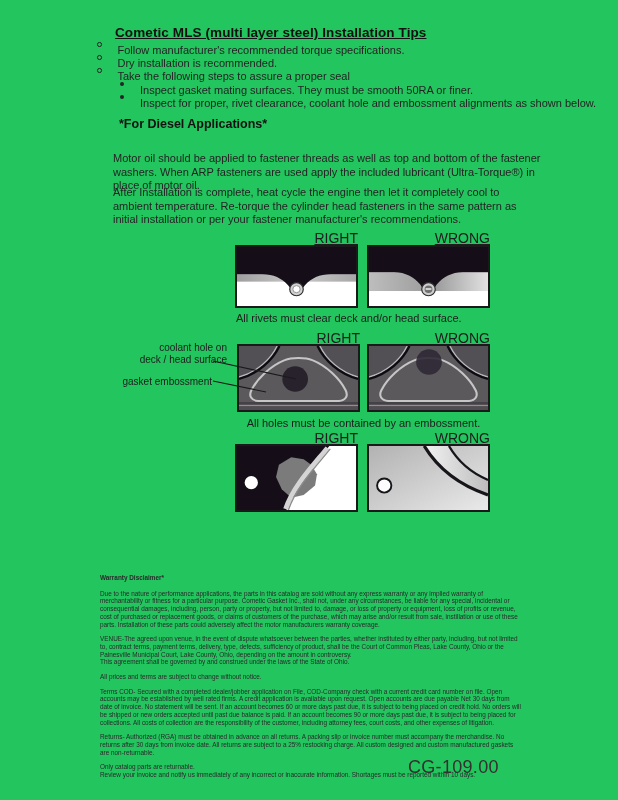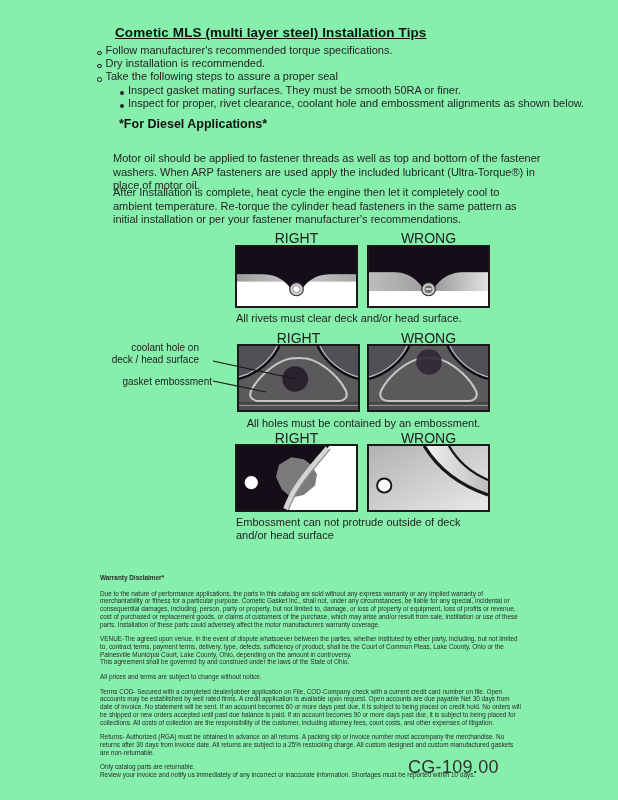--- a/index.html
+++ b/index.html
@@ -1,56 +1,56 @@
 <!DOCTYPE html>
 <html><head>
 <meta charset="utf-8">
 <style>
   * { margin: 0; padding: 0; box-sizing: border-box; }
   html,body { background:#ffffff; }
   body { font-family: "Liberation Sans", sans-serif; color:#242424; }
-  .page { position:relative; width:618px; height:800px; background:#86efac; overflow:hidden; }
+  .page { position:relative; width:618px; height:800px; background:#22c55e; overflow:hidden; }
 
   .title { position:absolute; left:115px; top:25px; font-size:13.5px; font-weight:bold;
            text-decoration:underline; color:#111; letter-spacing:.1px; }
 
   .tips { position:absolute; left:97px; top:44px; font-size:11px; line-height:13.2px; }
-  .tip-row { display:flex; align-items:flex-end; }
+  .tip-row { display:flex; align-items:flex-start;gap:12px; }
   .tip-row.sub { padding-left:23px; }
   .marker { flex:0 0 auto; display:inline-block; margin-right:4px; position:relative; top:-2px; }
   .marker.open { width:4.5px; height:4.5px; border:1px solid #242424; border-radius:50%; }
   .marker.dot  { width:4px; height:4px; background:#242424; border-radius:50%; }
 
   .diesel-heading { position:absolute; left:119px; top:117px; font-size:12.5px; font-weight:bold; color:#111; }
   .para { position:absolute; left:113px; width:428px; font-size:11px; line-height:13.6px;margin-top:16px; }
   .p1 { top:136px; }
   .p2 { top:170px; }
   .p-note { top:206px; }
 
-  .rw-header { position:absolute; width:123px; text-align:center; font-size:14px; color:#1d1d1d; }
+  .rw-header { position:absolute; width:123px; text-align:right; font-size:14px; color:#1d1d1d;text-decoration:underline; }
   .dbox { position:absolute; width:123px; height:63px; border:2px solid #1a1a1a; background:#fff; }
   .dbox svg { display:block; width:100%; height:100%; }
   .dbox.tall { height:68px; }
   .caption { position:absolute; font-size:11px; line-height:12.8px; color:#1d1d1d; }
 
   
   .r1-h-right { left:235px; top:230px; } .r1-h-wrong { left:367px; top:230px; }
   .r1-b-right { left:235px; top:245px; } .r1-b-wrong { left:367px; top:245px; }
   .r1-caption { left:236px; top:312px; }
 
   .r2-h-right { left:237px; top:330px; } .r2-h-wrong { left:367px; top:330px; }
   .r2-b-right { left:237px; top:344px; } .r2-b-wrong { left:367px; top:344px; }
   .r2-caption { left:237px; top:417px; width:253px; text-align:center; }
 
   .r3-h-right { left:235px; top:430px; } .r3-h-wrong { left:367px; top:430px; }
   .r3-b-right { left:235px; top:444px; } .r3-b-wrong { left:367px; top:444px; }
   .r3-caption { left:236px; top:516px; width:238px; }
 
   .callout { position:absolute; font-size:10px; line-height:11.5px; text-align:right; width:105px; color:#1d1d1d; }
-  .callout.coolant { left:94px; top:342px; }
+  .callout.coolant { left:122px; top:342px; }
   .callout.emboss  { left:107px; top:376px; }
   .leader-overlay { position:absolute; left:210px; top:350px; width:95px; height:50px; pointer-events:none; }
 
   .warranty { position:absolute; left:100px; top:574px; width:421px; font-size:6.4px; line-height:7.7px; color:#2a2a2a; }
   .warranty .w-heading { font-weight:bold; margin-bottom:8px; }
   .warranty p { margin-bottom:7px; white-space:pre-line; }
 
   .page-code { position:absolute; left:408px; top:757px; font-size:18px; color:#352f2e; letter-spacing:.3px; }
 </style>
 </head>
@@ -202,21 +202,20 @@
         </linearGradient>
       </defs>
       <rect x="0" y="0" width="125" height="68" fill="url(#sil1)"></rect>
       <path d="M58,0 H84 C92,14 106,28 125,36 V52 C90,40 70,20 58,0 Z" fill="url(#sil2)"></path>
       <path d="M58,0 C70,20 90,40 125,52" fill="none" stroke="#17141a" stroke-width="3.4"></path>
       <path d="M84,0 C92,14 106,28 125,36" fill="none" stroke="#17141a" stroke-width="2.4"></path>
       <circle cx="16" cy="42" r="7.5" fill="#fdfdfd" stroke="#17141a" stroke-width="2"></circle>
     </svg>
   </div>
 
-  <div class="caption r3-caption">Embossment can not protrude outside of deck and/or head surface</div>
 
   <div class="warranty">
     <div class="w-heading">Warranty Disclaimer*</div>
     <p>Due to the nature of performance applications, the parts in this catalog are sold without any express warranty or any implied warranty of merchantability or fitness for a particular purpose.  Cometic Gasket Inc., shall not, under any circumstances, be liable for any special, incidental or consequential damages, including, person, party or property, but not limited to, damage, or loss of property or equipment, loss of profits or revenue, cost of purchased or replacement goods, or claims of customers of the purchase, which may arise and/or result from sale, instillation or use of these parts.  Installation of these parts could adversely affect the motor manufacturers warranty coverage.</p>
     <p>VENUE-The agreed upon venue, in the event of dispute whatsoever between the parties, whether instituted by either party, including, but not limited to, contract terms, payment terms, delivery, type, defects, sufficiency of product, shall be the Court of Common Pleas, Lake County, Ohio or the Painesville Municipal Court, Lake County, Ohio, depending on the amount in controversy.
 This agreement shall be governed by and construed under the laws of the State of Ohio.</p>
     <p>All prices and terms are subject to change without notice.</p>
     <p>Terms COD- Secured with a completed dealer/jobber application on File, COD-Company check with a current credit card number on file.  Open accounts may be established by well rated firms.  A credit application is available upon request.  Open accounts are due payable Net 30 days from date of invoice.  No statement will be sent.  If an account becomes 60 or more days past due, it is subject to being placed on credit hold.  No orders will be shipped or new orders accepted until past due balance is paid.  If an account becomes 90 or more days past due, it is subject to being placed for collections.  All costs of collection are the responsibility of the customer, including attorney fees, court costs, and other expenses of litigation.</p>
     <p>Returns- Authorized (RGA) must be obtained in advance on all returns.  A packing slip or invoice number must accompany the merchandise.  No returns after 30 days from invoice date.  All returns are subject to a 25% restocking charge.  All custom designed and custom manufactured gaskets are non-returnable.</p>
     <p>Only catalog parts are returnable.

